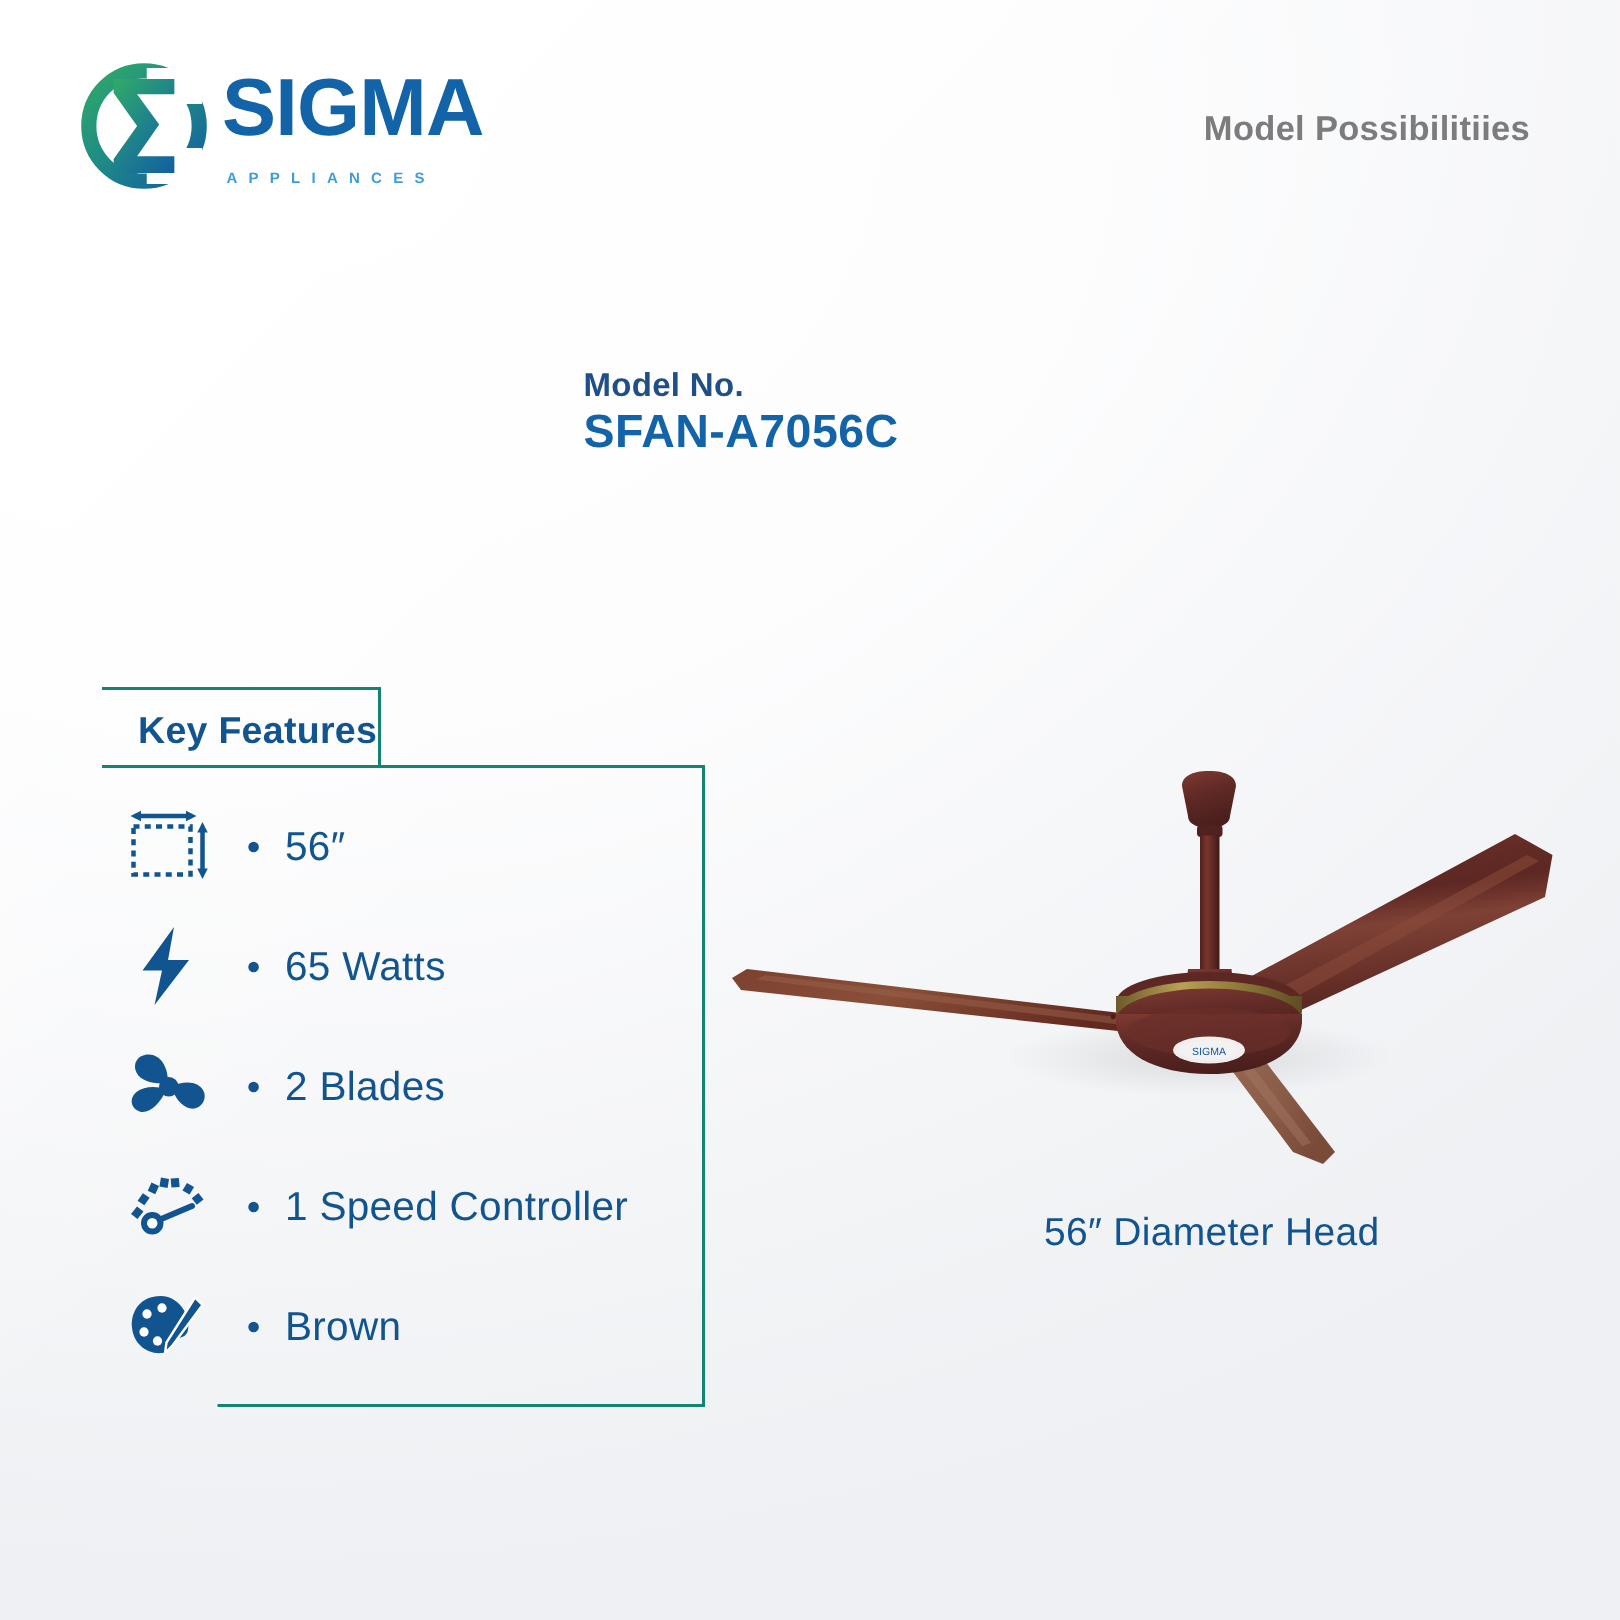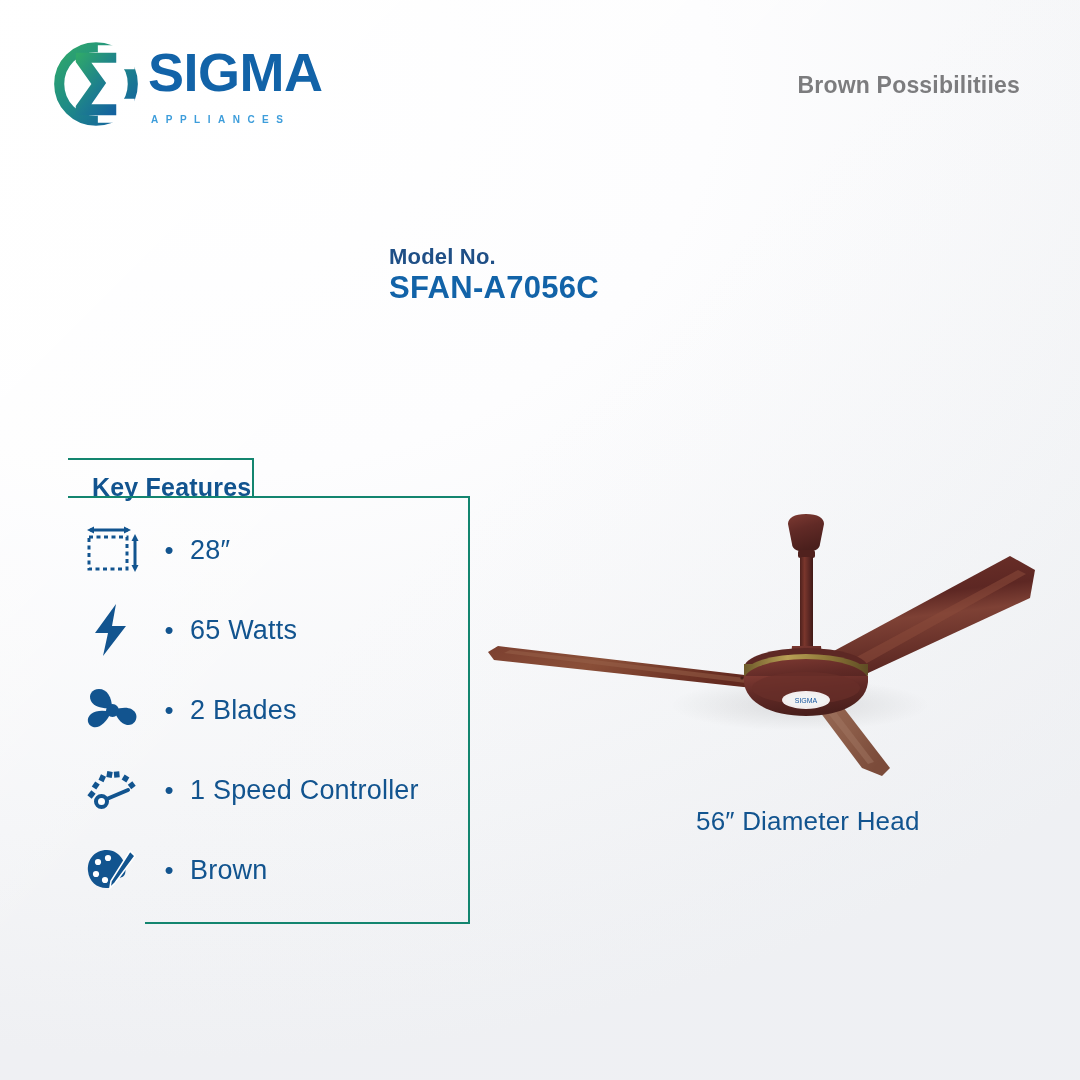--- a/index.html
+++ b/index.html
@@ -121,21 +121,21 @@
   .features {
     position: absolute;
     left: 68px;
     top: 458px;
     width: 440px;
     z-index: 3;
   }
   .kf-head {
     position: relative;
     width: 186px;
-    height: 40px;
+    height: 54px;
     border-top: 2px solid #13856f;
     border-right: 2px solid #13856f;
     box-sizing: border-box;
   }
   .kf-title {
     position: absolute;
     left: 24px;
     top: 13px;
     font-size: 25px;
     font-weight: bold;
@@ -241,21 +241,21 @@
           <circle cx="50" cy="50" r="40" fill="none" stroke="url(#ringGrad)" stroke-width="11" mask="url(#ringMask)"></circle>
           <path d="M72 16 L72 27 L45 27 L61 49 L45 72 L72 72 L72 84 L28 84 L28 74 L45 50 L28 26 L28 16 Z" fill="url(#sigGrad)"></path>
         </svg>
       </span>
       <span class="logo-text">
         <span class="logo-word">SIGMA</span>
         <span class="logo-sub">APPLIANCES</span>
       </span>
     </div>
 
-    <div class="tagline">Brown Possibilitiies</div>
+    <div class="tagline">Model Possibilitiies</div>
   </div>
 
   <div class="title-block">
     <div class="model-line">
       <span class="model-label">Model No.</span>
       <span class="model-value">SFAN-A7056C</span>
     </div>
   </div>
 
   <div class="features">
@@ -272,21 +272,21 @@
             <rect x="6" y="16" width="38" height="32" fill="none" stroke="#12548f" stroke-width="3" stroke-dasharray="4 3.5"></rect>
             <line x1="7" y1="9" x2="45" y2="9" stroke="#12548f" stroke-width="3"></line>
             <polygon points="4,9 11,5.5 11,12.5" fill="#12548f"></polygon>
             <polygon points="48,9 41,5.5 41,12.5" fill="#12548f"></polygon>
             <line x1="52" y1="17" x2="52" y2="47" stroke="#12548f" stroke-width="3"></line>
             <polygon points="52,13 48.5,20 55.5,20" fill="#12548f"></polygon>
             <polygon points="52,51 48.5,44 55.5,44" fill="#12548f"></polygon>
           </svg>
         </span>
         <span class="feat-bullet">•</span>
-        <span class="feat-text">28″</span>
+        <span class="feat-text">56″</span>
       </div>
 
       <div class="feat-row">
         <span class="feat-icon">
           <svg width="58" height="58" viewBox="0 0 58 58" xmlns="http://www.w3.org/2000/svg">
             <polygon points="33,3 12,32 25,32 20,55 43,25 29,25" fill="#12548f"></polygon>
           </svg>
         </span>
         <span class="feat-bullet">•</span>
         <span class="feat-text">65 Watts</span>

